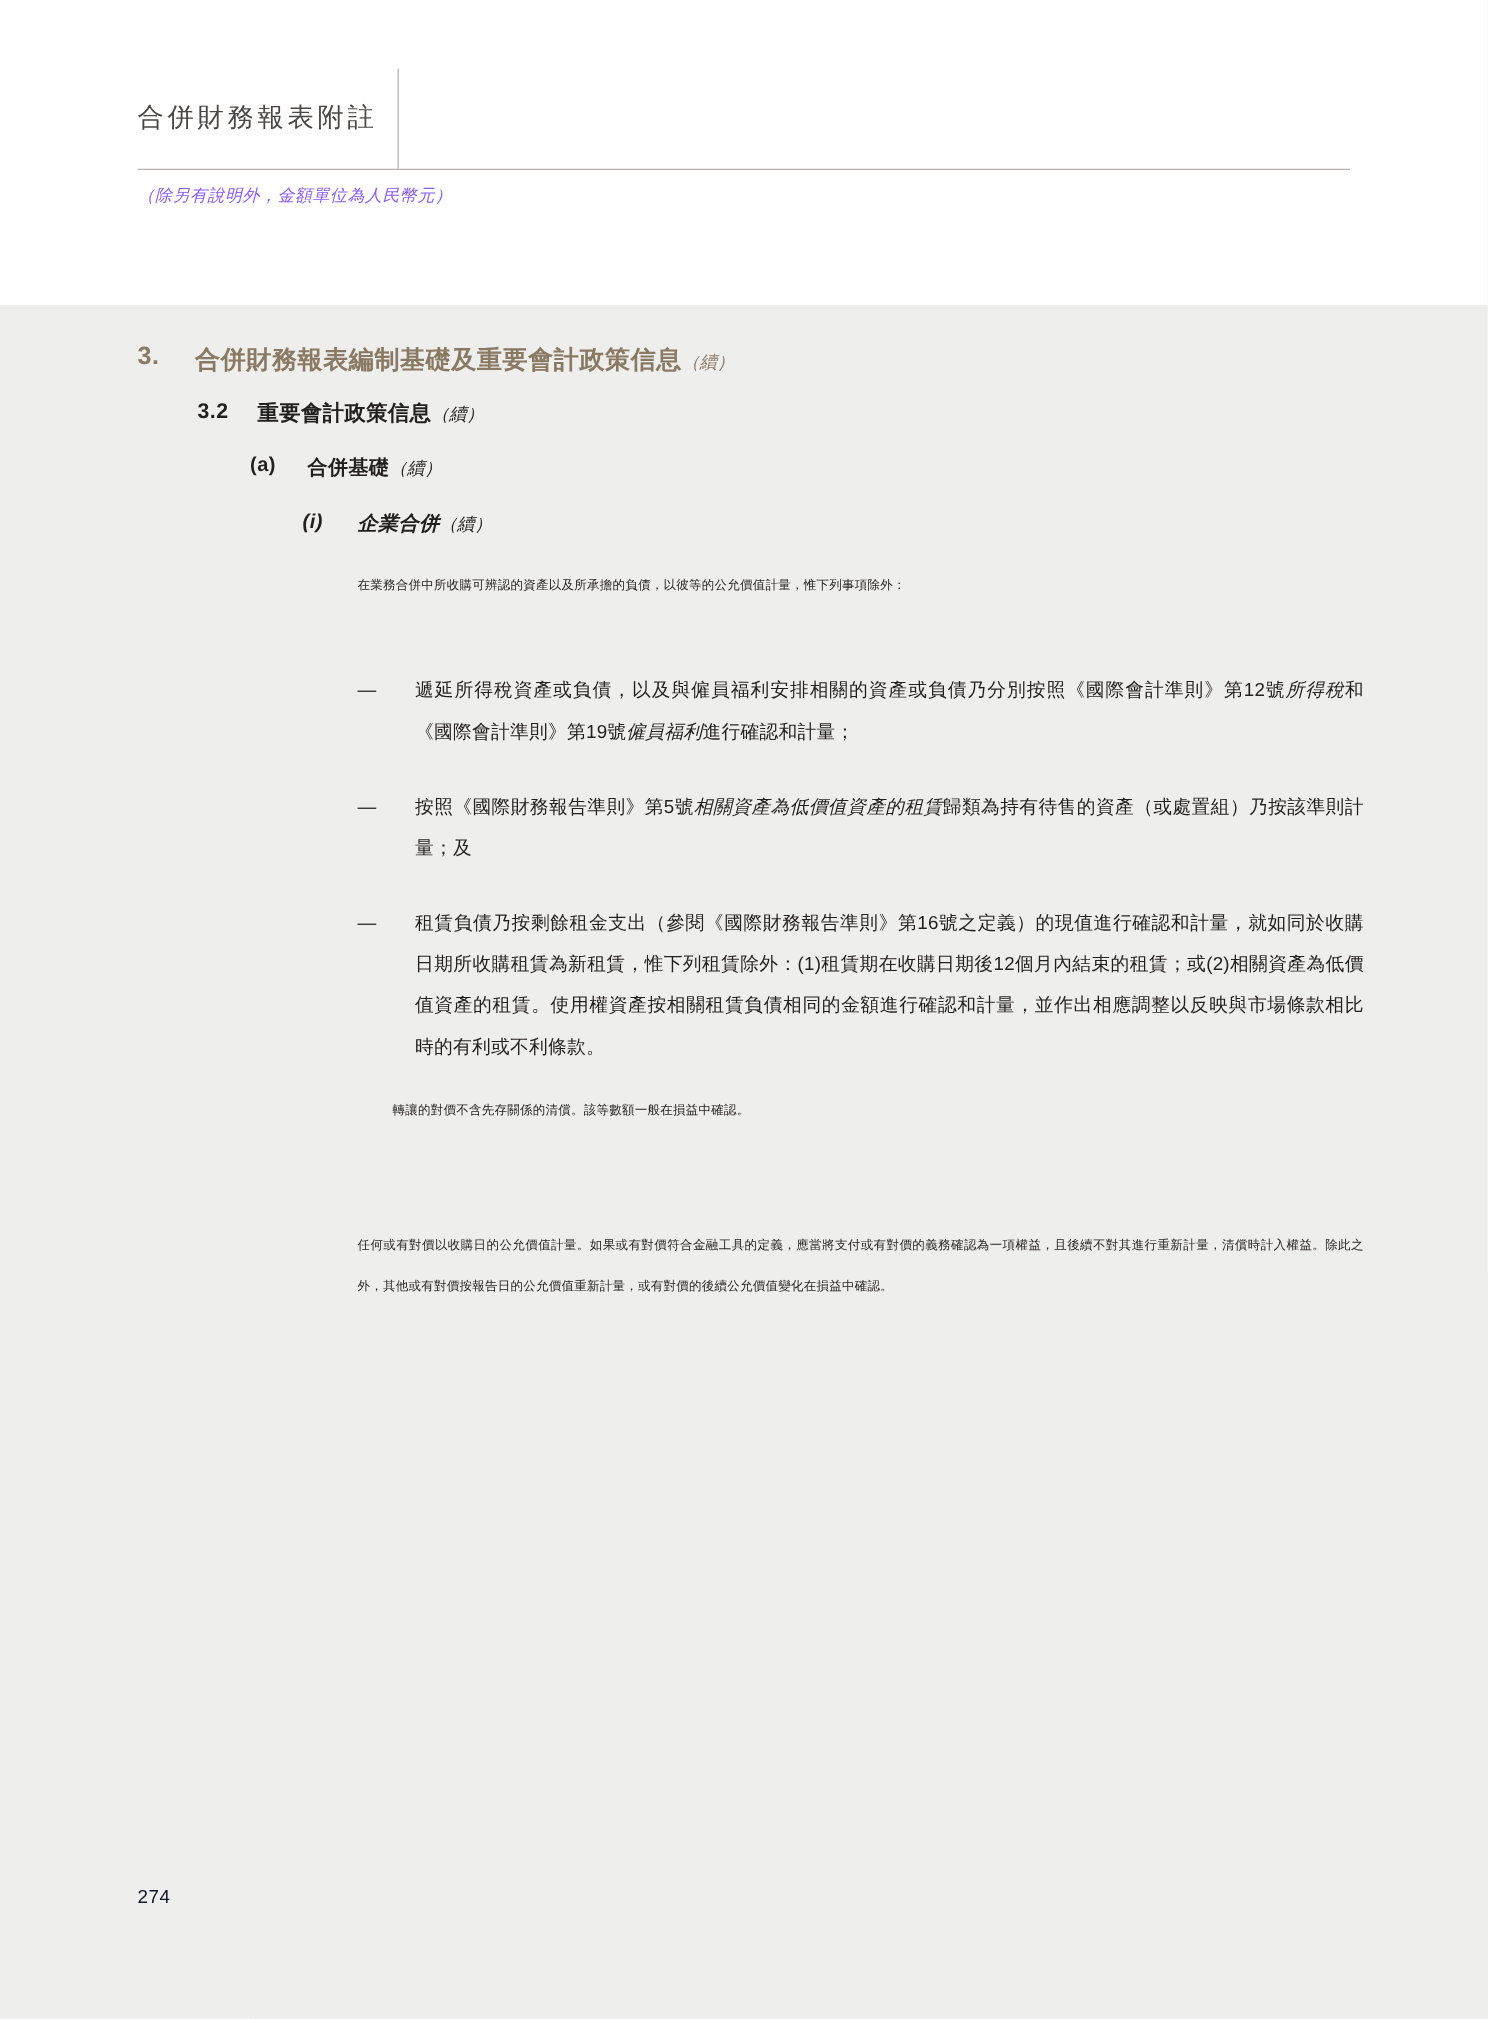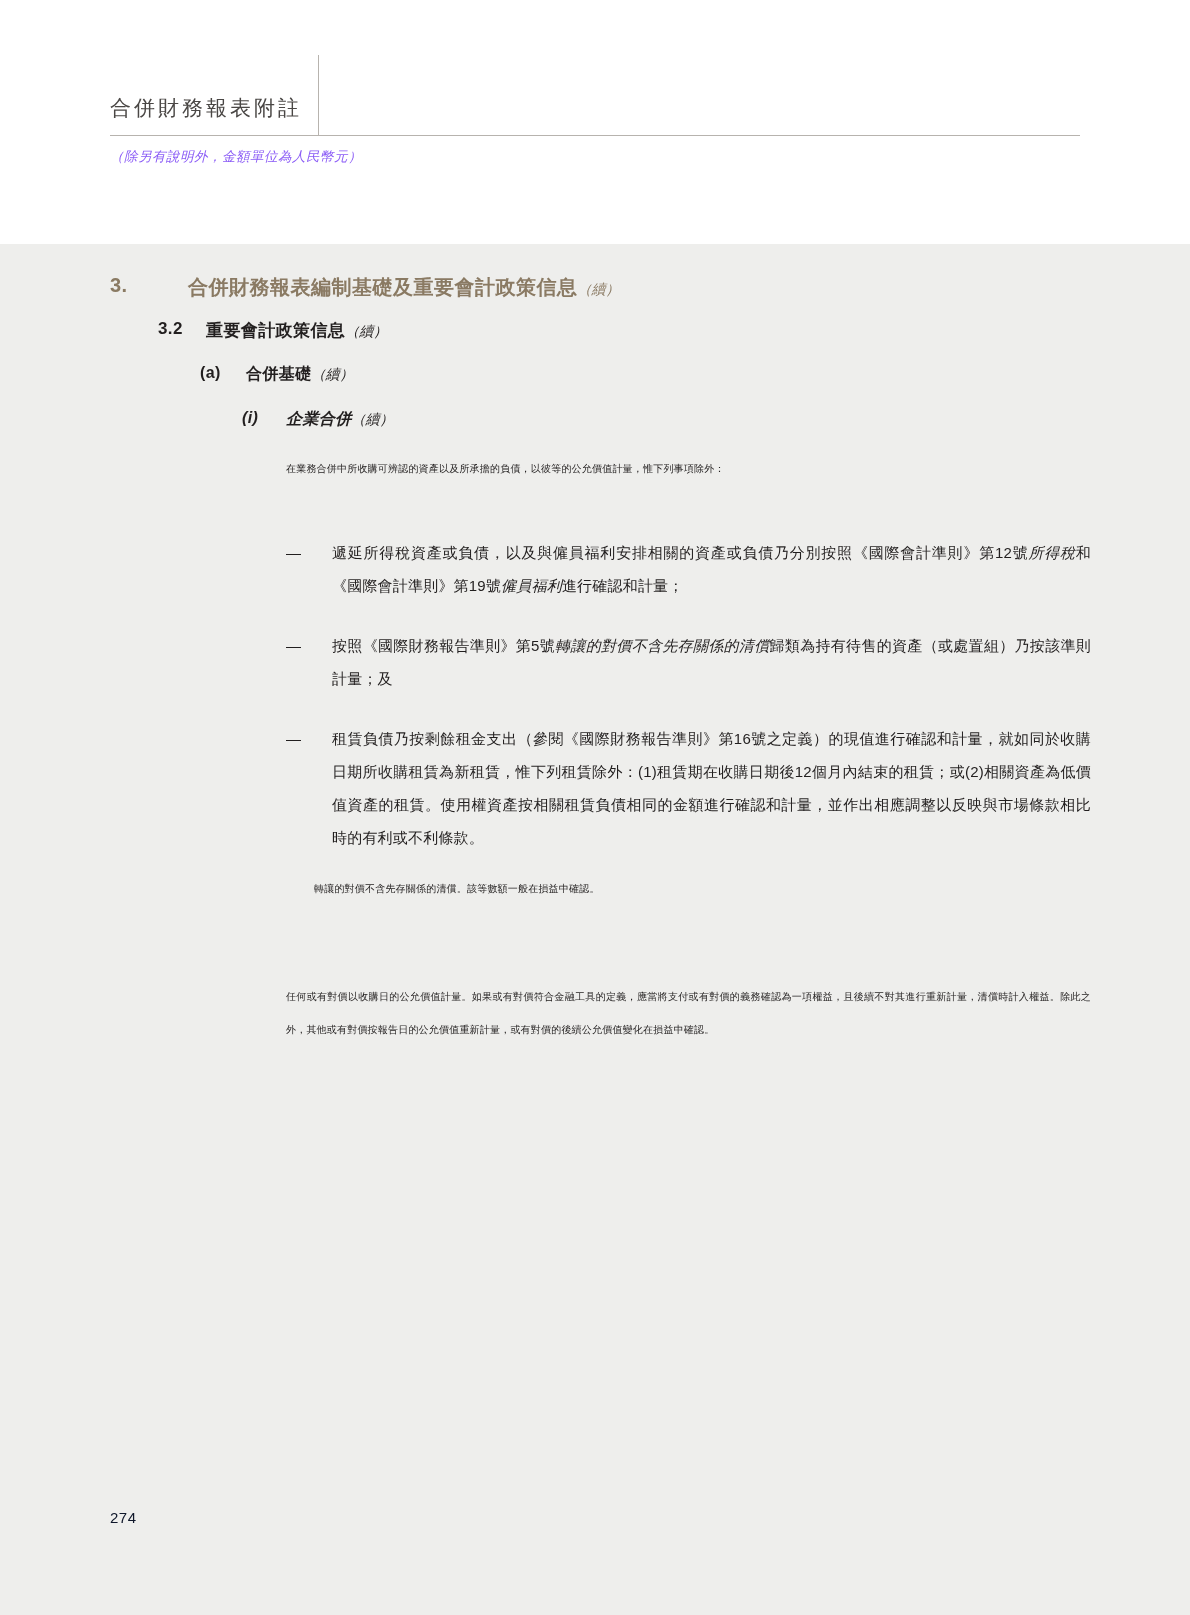--- a/index.html
+++ b/index.html
@@ -22,25 +22,25 @@
     top: 0;
     left: 0;
     width: 1190px;
     height: 244px;
     background: #ffffff;
     box-sizing: border-box;
   }
   .header-title-wrap {
     position: absolute;
     left: 110px;
-    top: 50px;
+    top: 60px;
     width: 220px;
     height: 70px;
     display: flex;
-    align-items: flex-end;
+    align-items: center;
   }
   .header-title {
     font-size: 21px;
     letter-spacing: 3px;
     color: #4a4745;
     font-weight: 400;
     line-height: 1.2;
     white-space: nowrap;
   }
   .header-vrule {
@@ -98,21 +98,20 @@
     color: #8a7a63;
     font-weight: 700;
     letter-spacing: 0.5px;
   }
   .h-note .num {
     width: 46px;
     flex: 0 0 46px;
   }
   .h-note .txt {
     flex: 1;
-    margin-left: 32px;
   }
   .cont-mark {
     font-size: 14px;
     font-style: italic;
     font-weight: 400;
     letter-spacing: 0;
   }
 
   .h-32 {
     position: absolute;
@@ -244,21 +243,21 @@
     <div class="dash-item d1">
       <span class="dash">—</span>
       <span class="dtxt">
         <span>遞延所得稅資產或負債，以及與僱員福利安排相關的資產或負債乃分別按照《國際會計準則》第12號</span><span class="it">所得稅</span><span>和《國際會計準則》第19號</span><span class="it">僱員福利</span><span>進行確認和計量；</span>
       </span>
     </div>
 
     <div class="dash-item d2">
       <span class="dash">—</span>
       <span class="dtxt">
-        <span>按照《國際財務報告準則》第5號</span><span class="it">轉讓的對價不含先存關係的清償</span><span>歸類為持有待售的資產（或處置組）乃按該準則計量；及</span>
+        <span>按照《國際財務報告準則》第5號</span><span class="it">相關資產為低價值資產的租賃</span><span>歸類為持有待售的資產（或處置組）乃按該準則計量；及</span>
       </span>
     </div>
 
     <div class="dash-item d3">
       <span class="dash">—</span>
       <span class="dtxt">租賃負債乃按剩餘租金支出（參閱《國際財務報告準則》第16號之定義）的現值進行確認和計量，就如同於收購日期所收購租賃為新租賃，惟下列租賃除外：(1)租賃期在收購日期後12個月內結束的租賃；或(2)相關資產為低價值資產的租賃。使用權資產按相關租賃負債相同的金額進行確認和計量，並作出相應調整以反映與市場條款相比時的有利或不利條款。</span>
     </div>
 
     <div class="para p-after1">轉讓的對價不含先存關係的清償。該等數額一般在損益中確認。</div>
 

